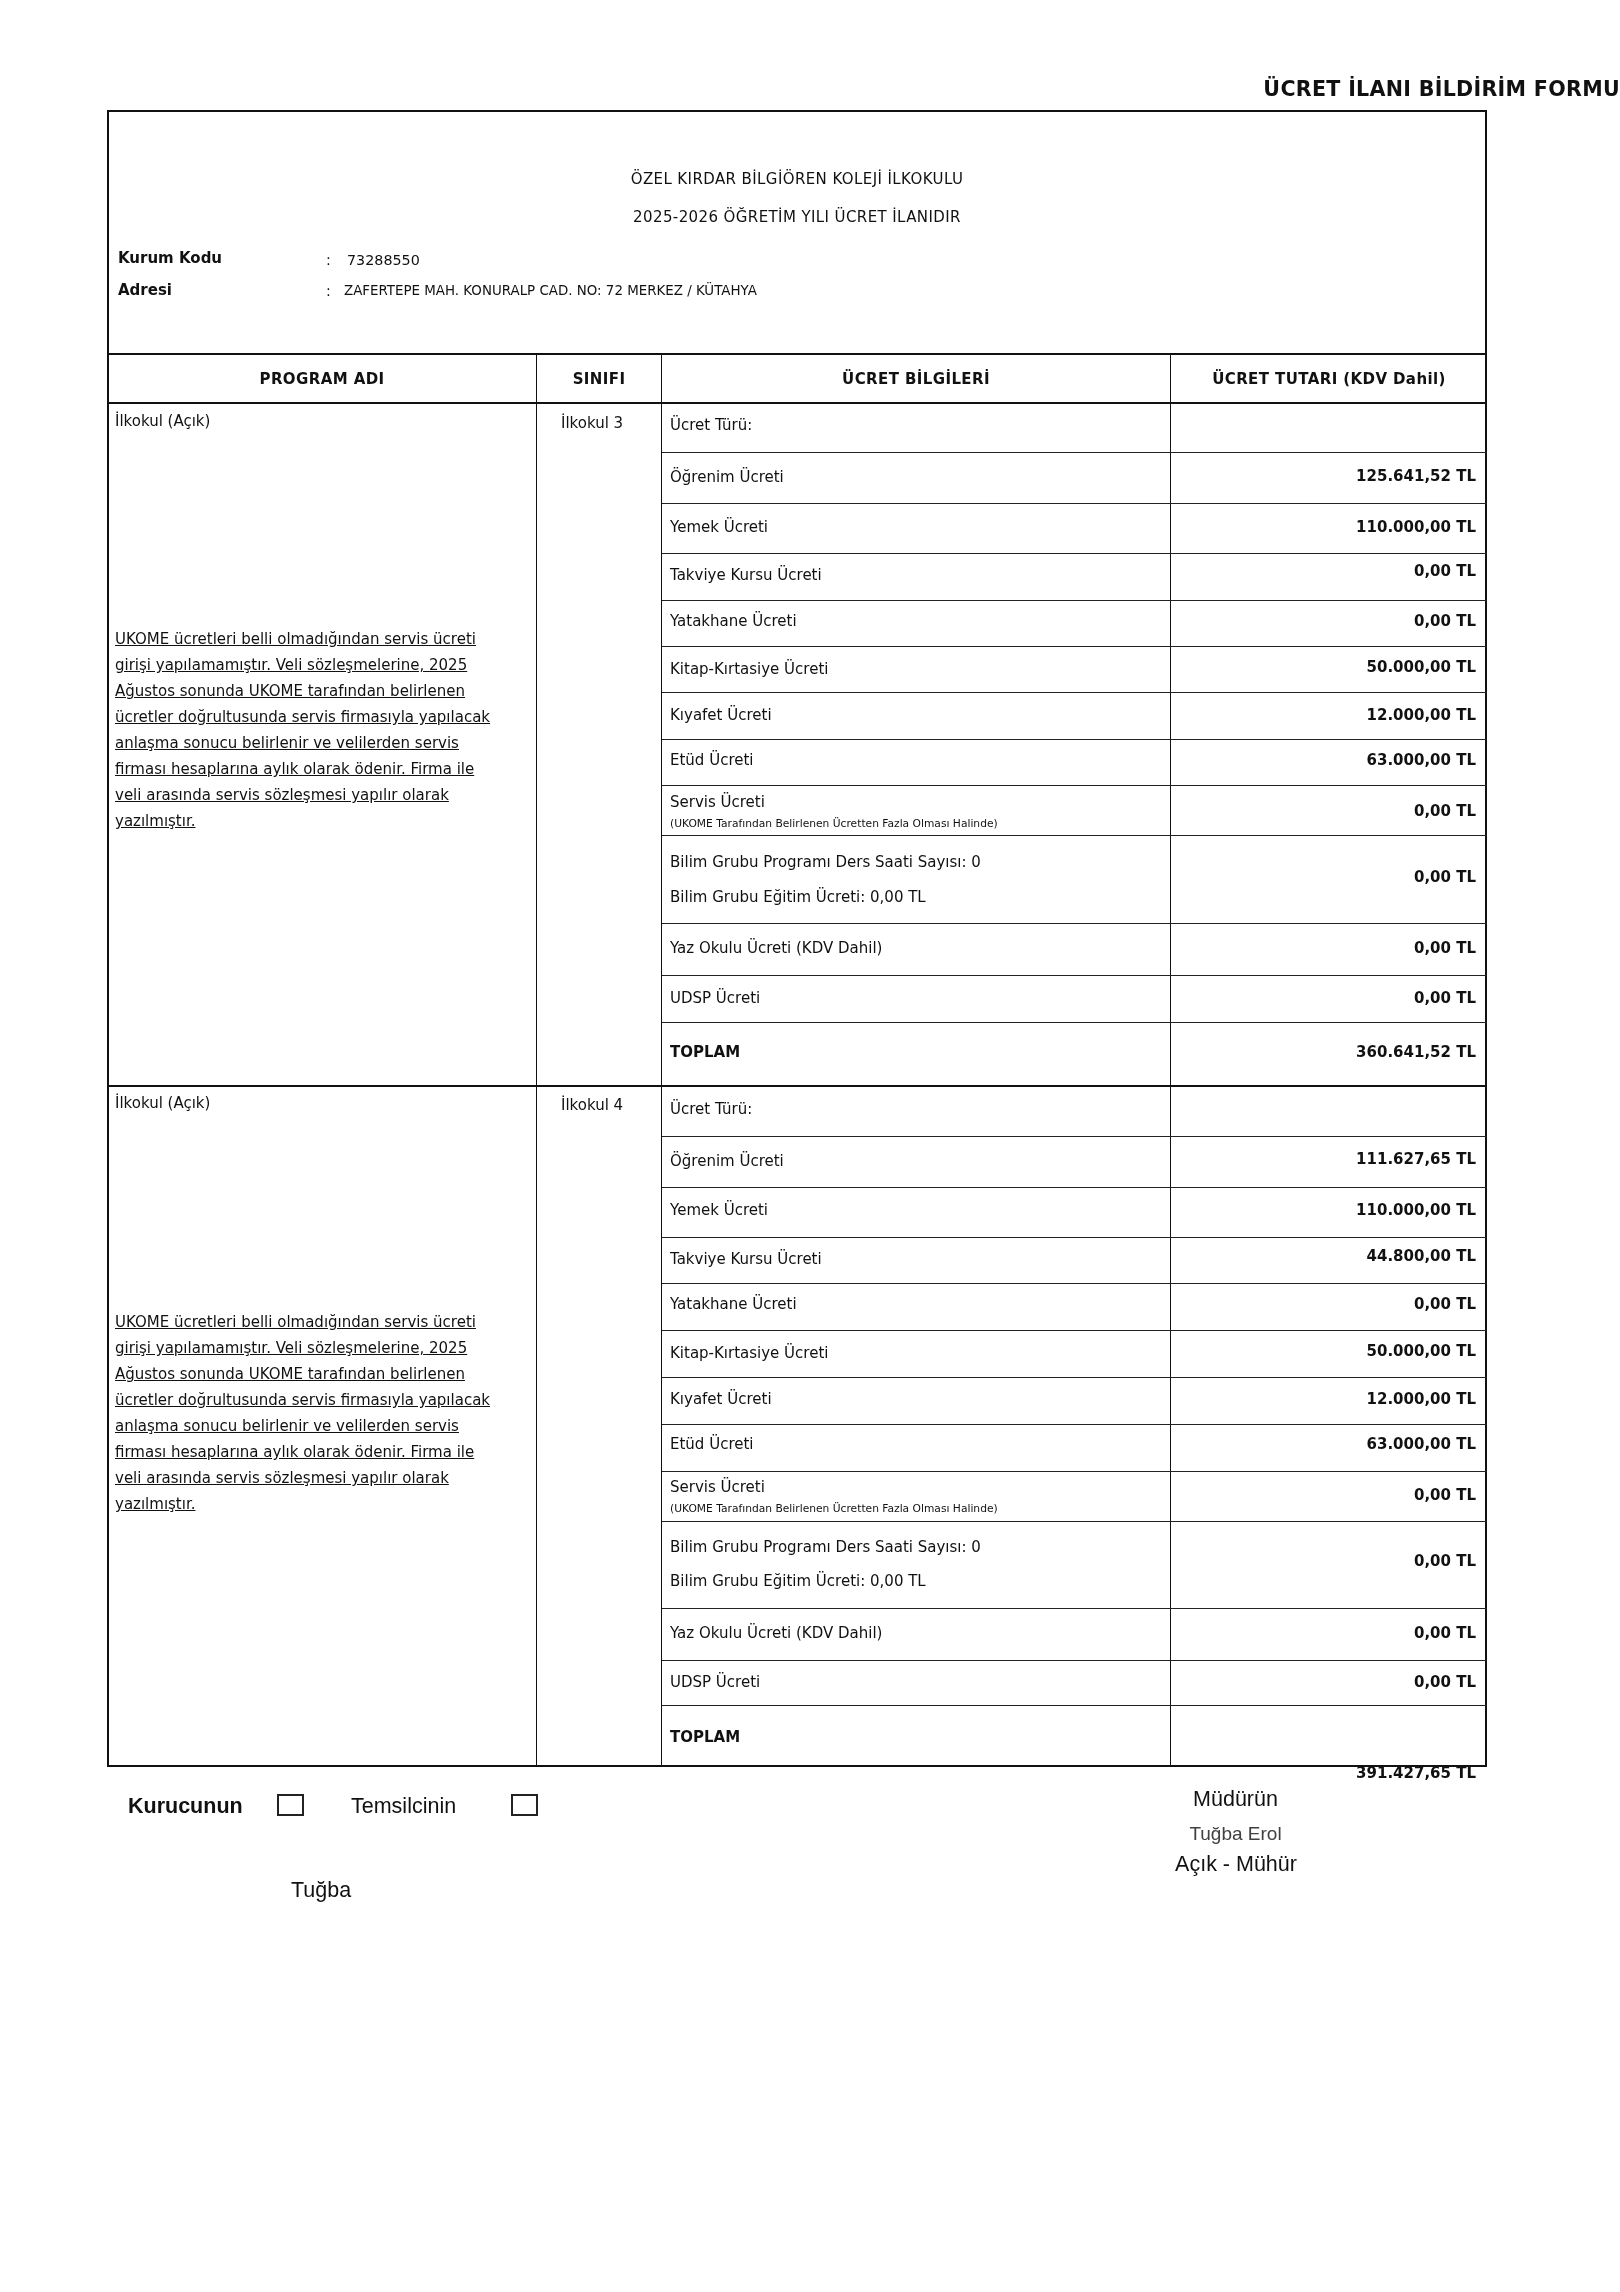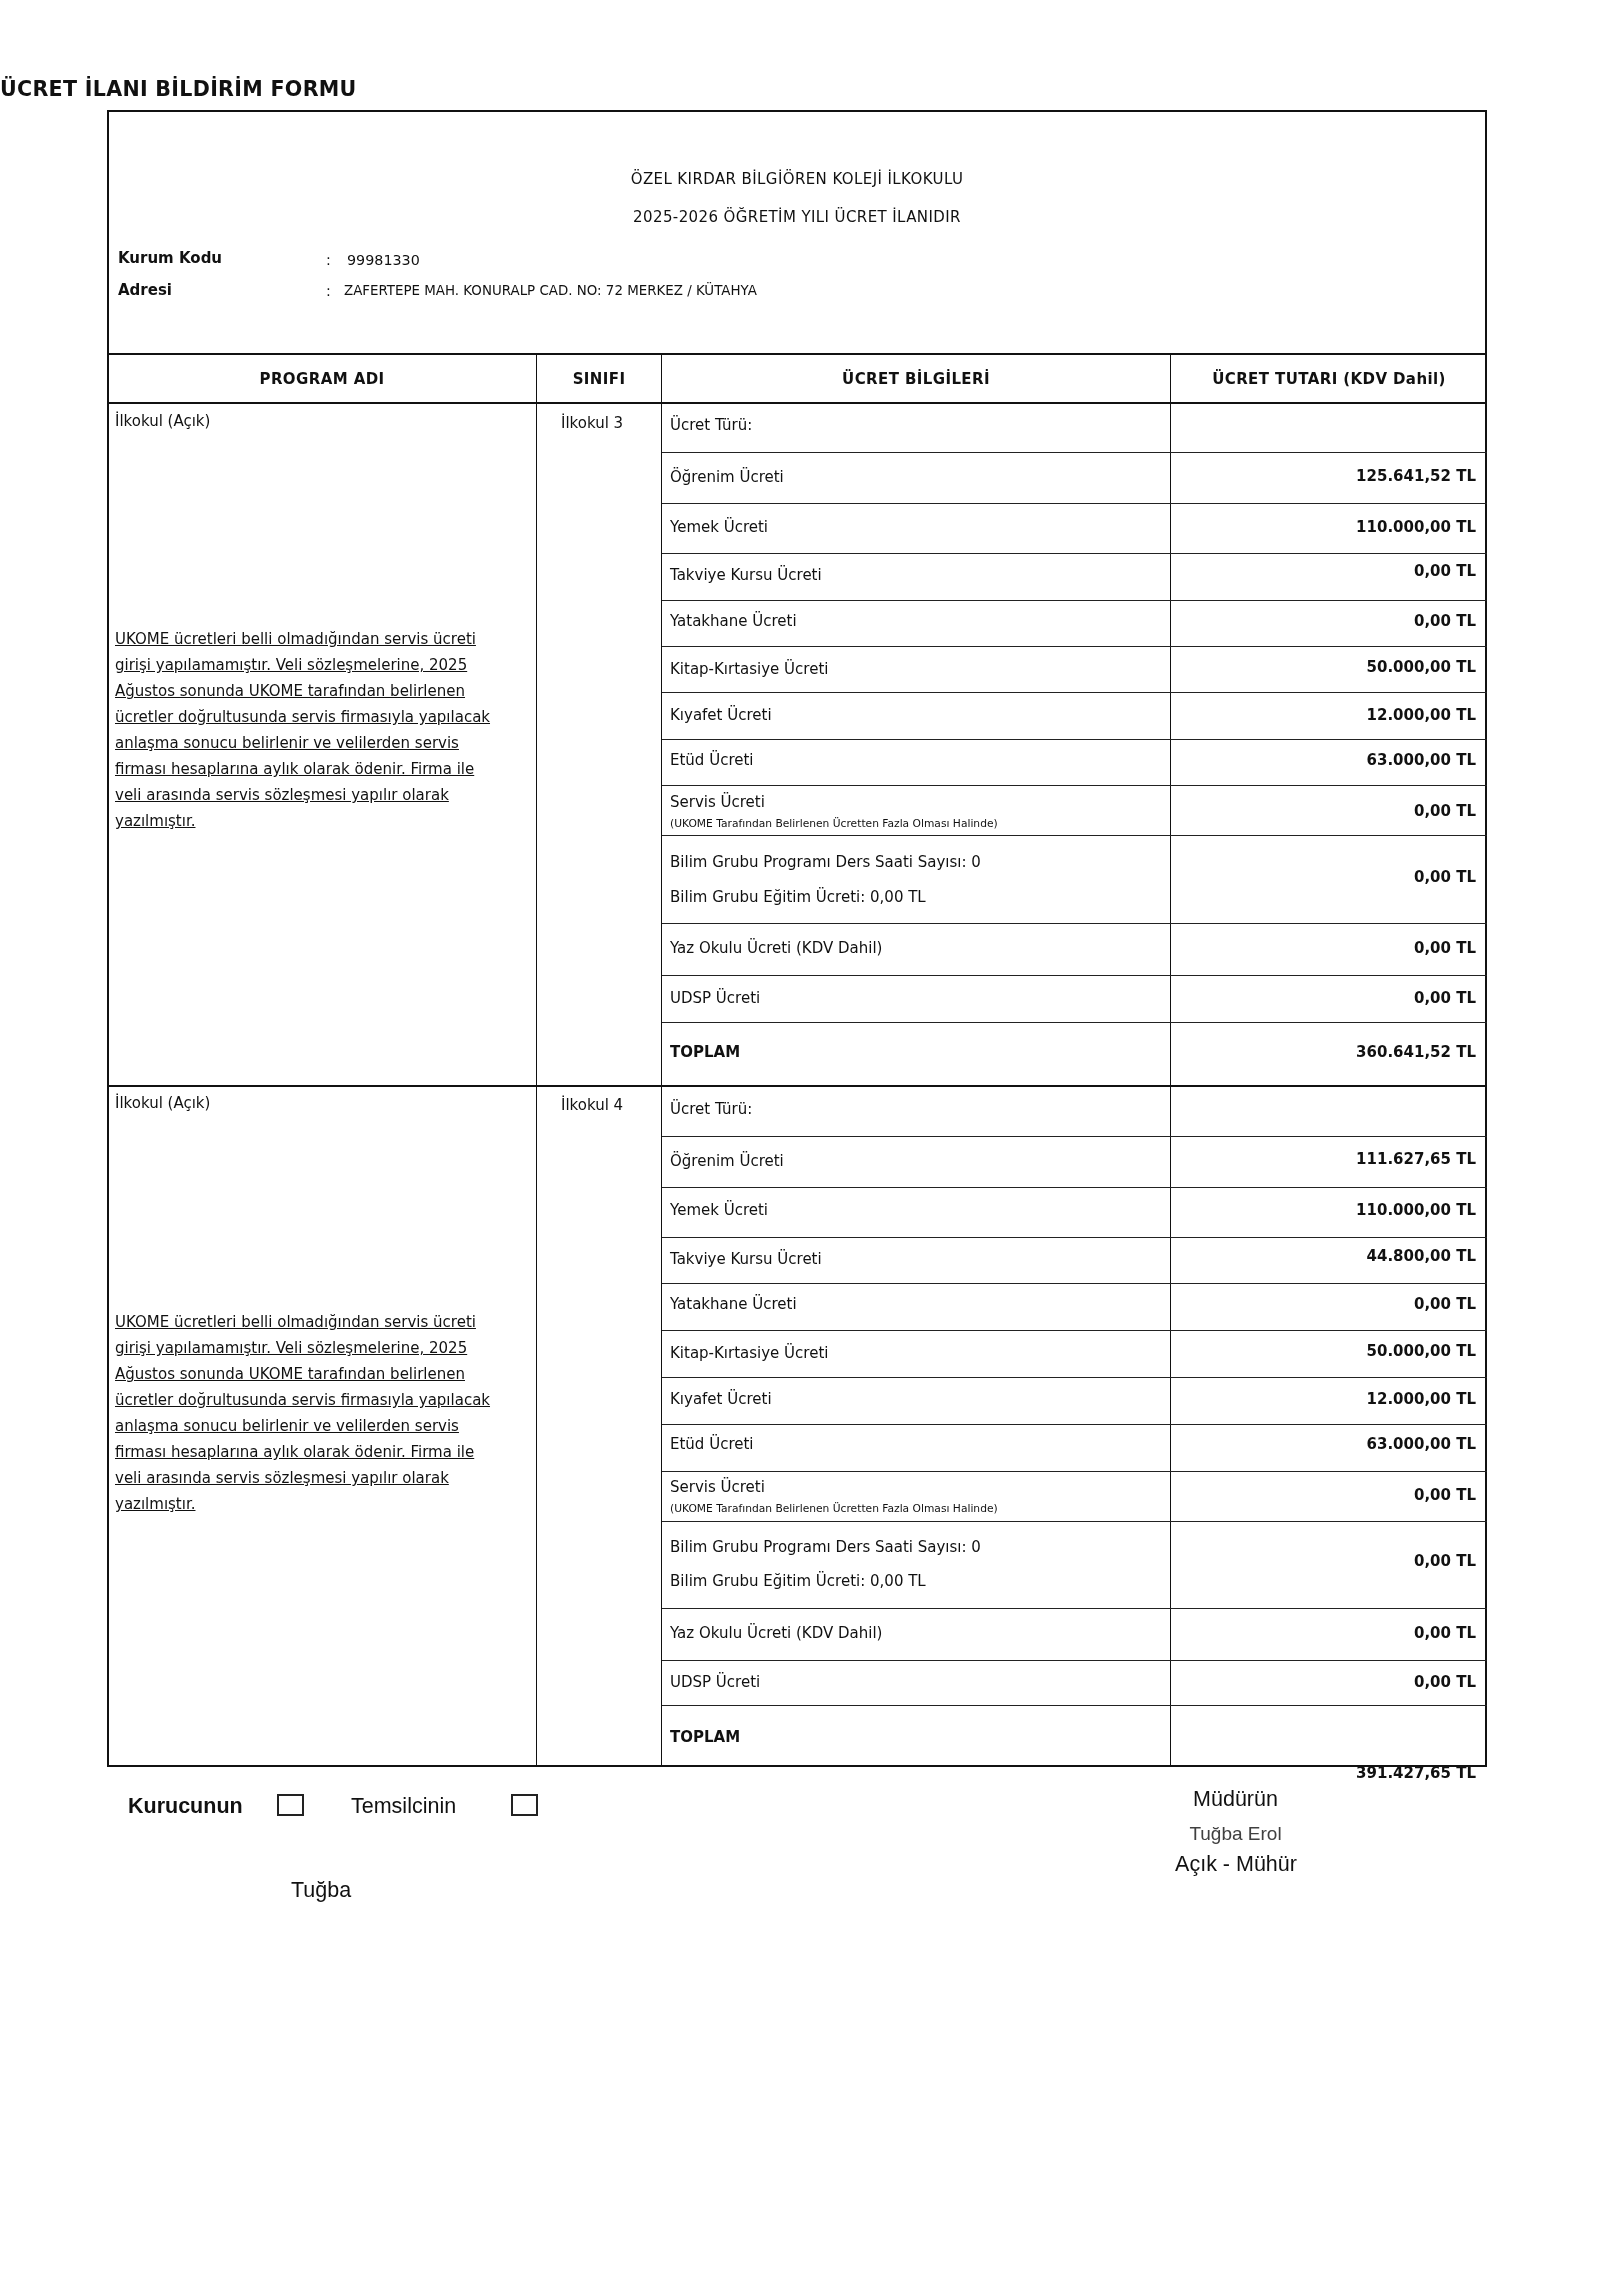--- a/index.html
+++ b/index.html
@@ -1,18 +1,18 @@
 <!DOCTYPE html>
 <html style="font-size:14.3px"><head>
 <meta charset="utf-8">
 <style>
   html, body { margin: 0; padding: 0; background: #ffffff; }
   body { width: 1620px; height: 2293px; position: relative; overflow: hidden; font-family: "DejaVu Sans", sans-serif; color: #111; }
   .abs { position: absolute; }
-  .title { left: 0; width: 1620px; top: 77px; text-align: left; font-weight: bold; font-size: 20.6px; letter-spacing: 0.3px; }
+  .title { left: 0; width: 1620px; top: 77px; text-align: right; font-weight: bold; font-size: 20.6px; letter-spacing: 0.3px; }
   .frame { left: 107px; top: 110px; width: 1380px; height: 1657px; border: 2.7px solid #111; box-sizing: border-box; }
   .school { left: 107px; width: 1380px; text-align: center; font-size: 15px; letter-spacing: 0.4px; }
   .lbl { font-size: 15px; font-weight: bold; }
   .val { font-size: 14.3px; }
   .hline { position: absolute; height: 0; border-top: 1.8px solid #222; }
   .hline.thick { border-top: 2.7px solid #111; }
   .vline { position: absolute; width: 0; border-left: 1.8px solid #111; }
   .th { position: absolute; top: 356px; height: 47px; line-height: 47px; text-align: center; font-weight: bold; font-size: 15px; letter-spacing: 0.4px; }
   .cell-text { position: absolute; font-size: 15px; white-space: nowrap; }
   .amount { position: absolute; right: 144px; font-size: 15px; font-weight: bold; text-align: right; white-space: nowrap; }
@@ -26,21 +26,21 @@
 
 <div class="abs title">ÜCRET İLANI BİLDİRİM FORMU</div>
 
 <div class="abs frame"></div>
 
 <div class="abs school" style="top:170px;">ÖZEL KIRDAR BİLGİÖREN KOLEJİ İLKOKULU</div>
 <div class="abs school" style="top:208px;">2025-2026 ÖĞRETİM YILI ÜCRET İLANIDIR</div>
 
 <div class="abs lbl" style="left:118px; top:249px;text-align:right;">Kurum Kodu</div>
 <div class="abs val" style="left:326px; top:252px;">:</div>
-<div class="abs val" style="left:347px; top:252px;">99981330</div>
+<div class="abs val" style="left:347px; top:252px;">73288550</div>
 
 <div class="abs lbl" style="left:118px; top:281px;">Adresi</div>
 <div class="abs val" style="left:326px; top:283px;">:</div>
 <div class="abs val" style="left:344px; top:283px; font-size:13.4px;">ZAFERTEPE MAH. KONURALP CAD. NO: 72 MERKEZ / KÜTAHYA</div>
 
 <div class="hline thick" style="left:107px; width:1380px; top:353px;"></div>
 <div class="hline thick" style="left:107px; width:1380px; top:402px;"></div>
 
 <div class="vline" style="left:536px; top:354px; height:1413px;"></div>
 <div class="vline" style="left:661px; top:354px; height:1413px;"></div>

